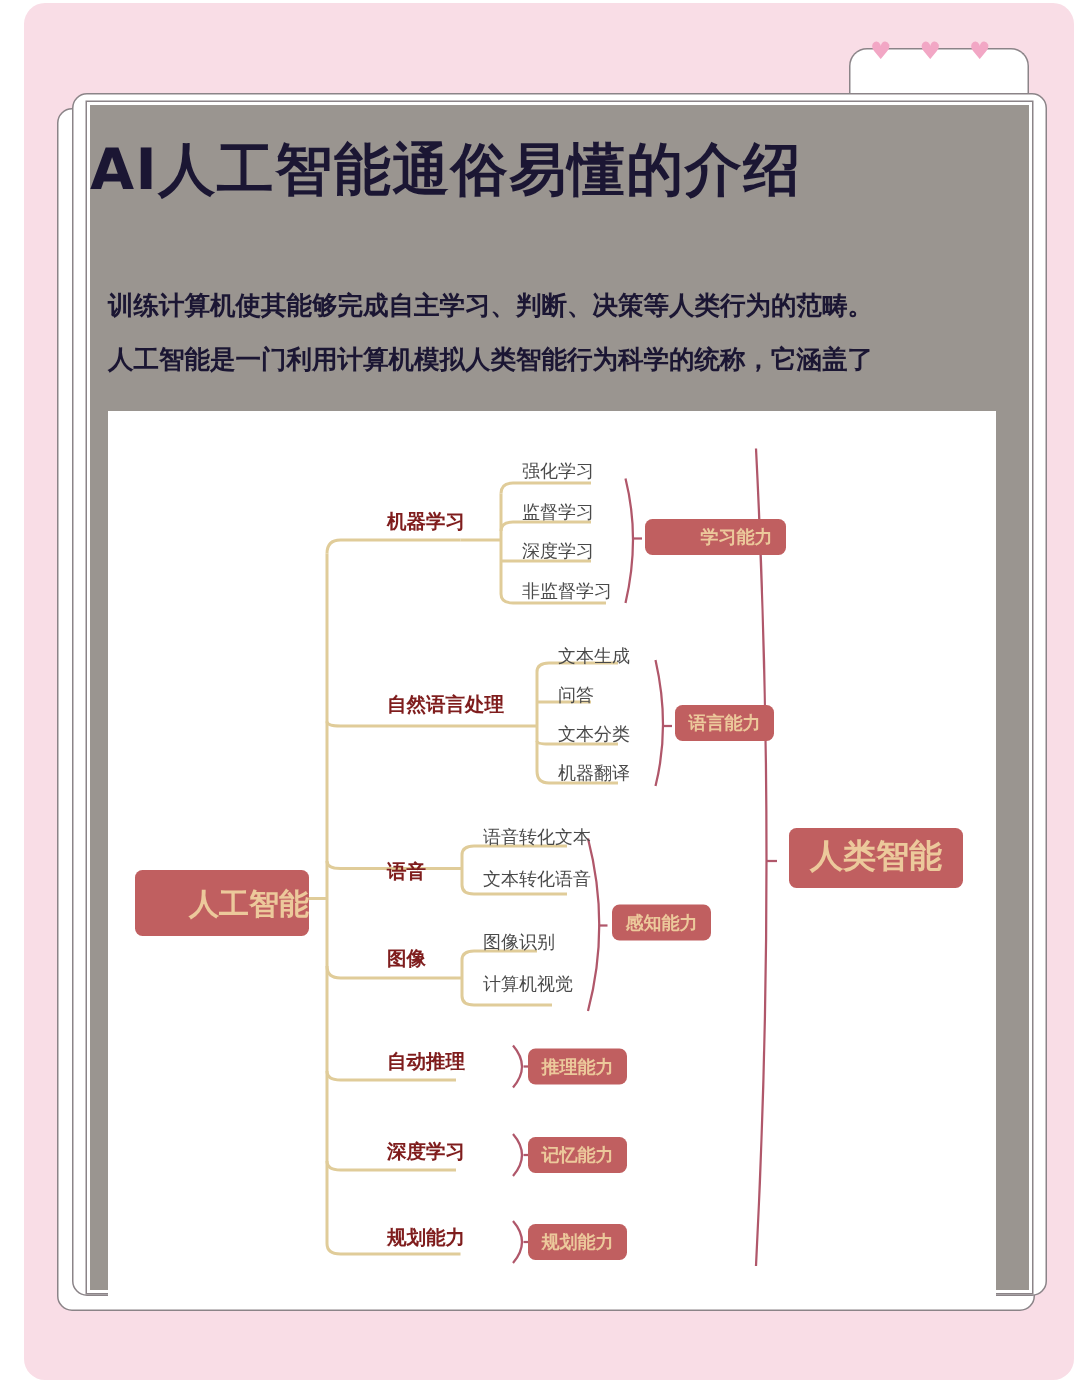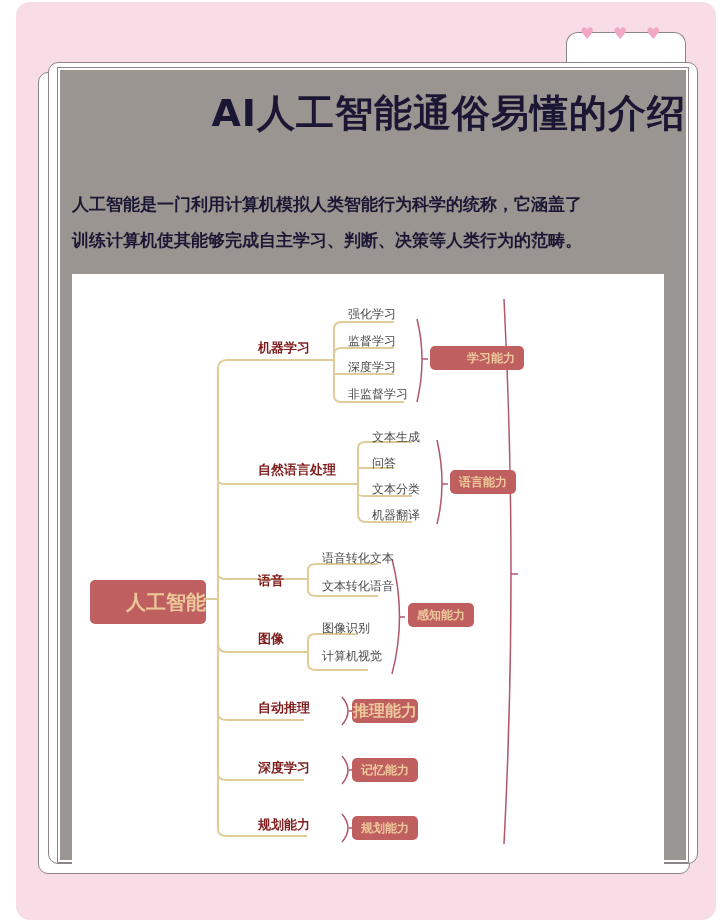--- a/index.html
+++ b/index.html
@@ -3,21 +3,21 @@
 <meta charset="utf-8">
 <style>
   html,body{margin:0;padding:0;}
   body{width:720px;height:924px;background:#ffffff;position:relative;overflow:hidden;font-family:"DejaVu Sans","Liberation Sans",sans-serif;}
   .pink-bg{position:absolute;left:16px;top:2px;width:700px;height:918px;background:#f9dde6;border-radius:14px;}
   .frame-back{position:absolute;left:38px;top:72px;width:650px;height:800px;background:#fff;border:1px solid #8b8488;border-radius:10px;}
   .frame{position:absolute;left:48px;top:62px;width:648px;height:800px;background:#fff;border:1px solid #8b8488;border-radius:10px;}
   .tab{position:absolute;left:566px;top:32px;width:118px;height:34px;background:#fff;border:1px solid #8b8488;border-bottom:none;border-radius:12px 12px 0 0;}
   .heart{position:absolute;top:26px;font-size:16px;color:#f2a7c5;line-height:1;}
   .panel{position:absolute;left:58px;top:68px;width:626px;height:790px;background:#9a9590;border:2px solid #fff;box-shadow:0 0 0 1px #8b8488;}
-  .title{position:absolute;left:0;top:18px;width:626px;text-align:right;font-size:38px;font-weight:bold;color:#1b1633;letter-spacing:1px;}
+  .title{position:absolute;left:0;top:18px;width:626px;text-align:left;font-size:38px;font-weight:bold;color:#1b1633;letter-spacing:1px;}
   .h2{position:absolute;left:12px;top:80px;font-size:22px;font-weight:bold;color:#1b1633;}
   .para{position:absolute;left:12px;top:116px;width:600px;font-size:17px;font-weight:bold;color:#1b1633;line-height:36px;}
   .canvas{position:absolute;left:12px;top:204px;width:592px;height:595px;background:#fff;}
   .node-red{position:absolute;background:#c05f60;color:#ecc99b;font-weight:bold;border-radius:5px;text-align:center;}
   .lvl1{position:absolute;font-size:13px;font-weight:bold;color:#7f1d1d;}
   .leaf{position:absolute;font-size:12px;color:#4a4a4a;}
   svg{position:absolute;left:0;top:0;}
 </style>
 </head>
 <body>
@@ -26,22 +26,22 @@
 <div class="frame-back"></div>
 <div class="tab"></div>
 <span class="heart" style="left:580px">♥</span>
 <span class="heart" style="left:613px">♥</span>
 <span class="heart" style="left:646px">♥</span>
 <div class="frame"></div>
 
 <div class="panel">
   <div class="title">AI人工智能通俗易懂的介绍</div>
   <div class="para">
+    <div>训练计算机使其能够完成自主学习、判断、决策等人类行为的范畴。</div>
     <div>人工智能是一门利用计算机模拟人类智能行为科学的统称，它涵盖了</div>
-    <div>训练计算机使其能够完成自主学习、判断、决策等人类行为的范畴。</div>
   </div>
 
   <div class="canvas">
     <svg width="592" height="595">
       <g fill="none" stroke="#e0cc99" stroke-width="2">
 
         <path d="M134 325 H146"></path>
         <path d="M146 95 Q146 86 155 86 H235"></path>
         <path d="M146 95 V555 Q146 562 155 562 H235"></path>
         <path d="M146 207 Q146 210 155 210 H260"></path>
@@ -82,20 +82,21 @@
         <path d="M270 482 Q282 496 270 510"></path>
           <path d="M277 496 H283"></path>
         <path d="M270 540 Q282 554 270 568"></path>
           <path d="M277 554 H283"></path>
         <path d="M432 25 Q446 300 432 570"></path>
           <path d="M439 300 H446"></path>
       </g>
     </svg>
 
     <div class="node-red" style="left:18px;top:306px;width:116px;height:44px;line-height:44px;font-size:20px;text-align:right;">人工智能</div>
+    <div class="node-red" style="left:454px;top:278px;width:116px;height:40px;line-height:40px;font-size:22px;">人类智能</div>
 
     <div class="lvl1" style="left:186px;top:65px">机器学习</div>
     <div class="lvl1" style="left:186px;top:187px">自然语言处理</div>
     <div class="lvl1" style="left:186px;top:298px">语音</div>
     <div class="lvl1" style="left:186px;top:356px">图像</div>
     <div class="lvl1" style="left:186px;top:425px">自动推理</div>
     <div class="lvl1" style="left:186px;top:485px">深度学习</div>
     <div class="lvl1" style="left:186px;top:542px">规划能力</div>
 
     <div class="leaf" style="left:276px;top:32px">强化学习</div>
@@ -109,17 +110,17 @@
     <div class="leaf" style="left:300px;top:233px">机器翻译</div>
 
     <div class="leaf" style="left:250px;top:276px">语音转化文本</div>
     <div class="leaf" style="left:250px;top:304px">文本转化语音</div>
     <div class="leaf" style="left:250px;top:346px">图像识别</div>
     <div class="leaf" style="left:250px;top:374px">计算机视觉</div>
 
     <div class="node-red" style="left:358px;top:72px;width:66px;height:24px;line-height:24px;font-size:12px;padding-left:28px;">学习能力</div>
     <div class="node-red" style="left:378px;top:196px;width:66px;height:24px;line-height:24px;font-size:12px;">语言能力</div>
     <div class="node-red" style="left:336px;top:329px;width:66px;height:24px;line-height:24px;font-size:12px;">感知能力</div>
-    <div class="node-red" style="left:280px;top:425px;width:66px;height:24px;line-height:24px;font-size:16px;">推理能力</div>
+    <div class="node-red" style="left:280px;top:425px;width:66px;height:24px;line-height:24px;font-size:12px;">推理能力</div>
     <div class="node-red" style="left:280px;top:484px;width:66px;height:24px;line-height:24px;font-size:12px;">记忆能力</div>
     <div class="node-red" style="left:280px;top:542px;width:66px;height:24px;line-height:24px;font-size:12px;">规划能力</div>
   </div>
 </div>
 
 </body></html>

